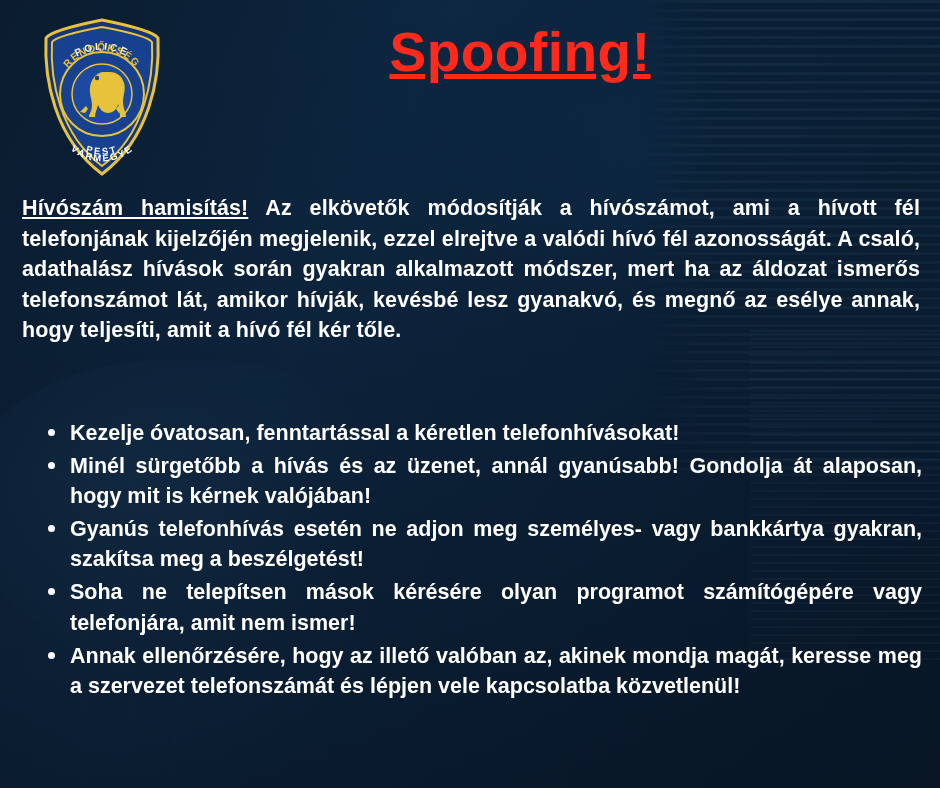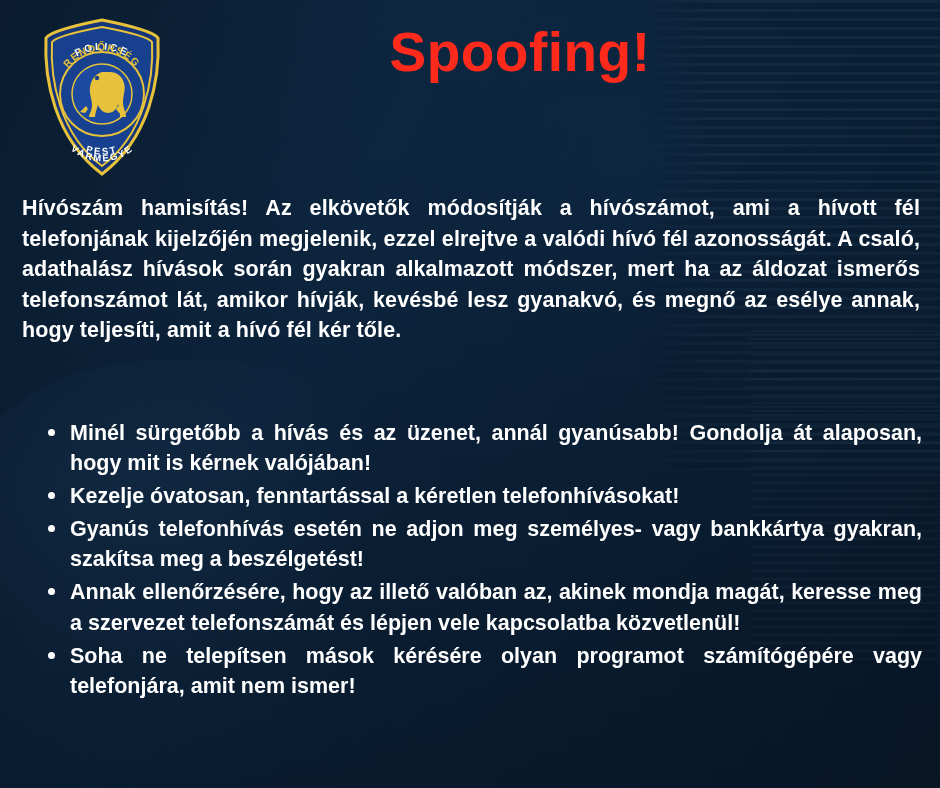--- a/index.html
+++ b/index.html
@@ -115,20 +115,21 @@
     position: absolute;
     left: 170px;
     top: 24px;
     width: 700px;
     text-align: center;
     font-size: 55px;
     font-weight: bold;
     color: #ff2a1c;
     letter-spacing: 0.5px;
     line-height: 1.05;
+    text-decoration: underline;
   }
   .title-sub {
     position: absolute;
     left: 170px;
     top: 100px;
     width: 700px;
     text-align: center;
     font-size: 43px;
     font-weight: bold;
     color: #ffffff;
@@ -142,20 +143,21 @@
     top: 193px;
     width: 898px;
     font-size: 21.5px;
     font-weight: bold;
     color: #ffffff;
     text-align: justify;
     line-height: 1.42;
     letter-spacing: 0.1px;
   }
   .para .lead {
+    text-decoration: underline;
   }
 
   
   .bullets {
     position: absolute;
     left: 28px;
     top: 418px;
     width: 902px;
     margin: 0;
     padding: 0 0 0 42px;
@@ -234,21 +236,21 @@
     </div>
 
     <div class="title-main">Spoofing!</div>
 
 
     <div class="para">
       <span class="lead">Hívószám hamisítás!</span><span> Az elkövetők módosítják a hívószámot, ami a hívott fél telefonjának kijelzőjén megjelenik, ezzel elrejtve a valódi hívó fél azonosságát. A csaló, adathalász hívások során gyakran alkalmazott módszer, mert ha az áldozat ismerős telefonszámot lát, amikor hívják, kevésbé lesz gyanakvó, és megnő az esélye annak, hogy teljesíti, amit a hívó fél kér tőle.</span>
     </div>
 
     <ul class="bullets">
+      <li>Kezelje óvatosan, fenntartással a kéretlen telefonhívásokat!</li>
       <li>Minél sürgetőbb a hívás és az üzenet, annál gyanúsabb! Gondolja át alaposan, hogy mit is kérnek valójában!</li>
-      <li>Kezelje óvatosan, fenntartással a kéretlen telefonhívásokat!</li>
       <li>Gyanús telefonhívás esetén ne adjon meg személyes- vagy bankkártya gyakran, szakítsa meg a beszélgetést!</li>
+      <li>Soha ne telepítsen mások kérésére olyan programot számítógépére vagy telefonjára, amit nem ismer!</li>
       <li>Annak ellenőrzésére, hogy az illető valóban az, akinek mondja magát, keresse meg a szervezet telefonszámát és lépjen vele kapcsolatba közvetlenül!</li>
-      <li>Soha ne telepítsen mások kérésére olyan programot számítógépére vagy telefonjára, amit nem ismer!</li>
     </ul>
 
   </div>
 </div>
 
 </body></html>

